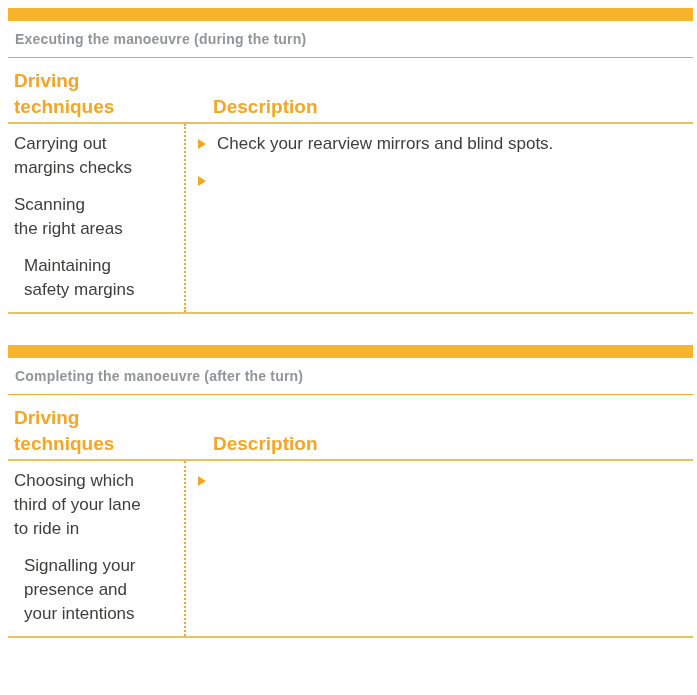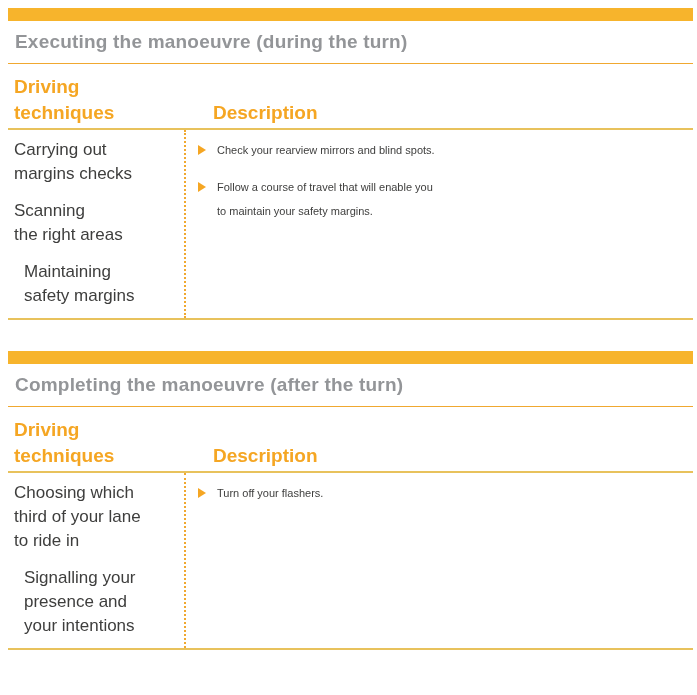--- a/index.html
+++ b/index.html
@@ -14,21 +14,21 @@
 
   .section { width: 685px; }
   .section + .section { margin-top: 31px; }
 
   .top-bar {
     height: 13px;
     background: #F7B42C;
   }
 
   .section-title {
-    font-size: 19px;
+    font-size: 14px;
     font-weight: bold;
     color: #939598;
     padding: 10px 0 10px 7px;
     border-bottom: 1px solid #F0A830;
     letter-spacing: 0.2px;
   }
 
   .header-row {
     display: grid;
     grid-template-columns: 205px 1fr;
@@ -74,21 +74,21 @@
   .desc-item:last-child { margin-bottom: 0; }
   .bullet {
     flex: 0 0 auto;
     width: 0; height: 0;
     border-left: 8px solid #F5A623;
     border-top: 5px solid transparent;
     border-bottom: 5px solid transparent;
     margin: 7px 11px 0 0;
   }
   .desc-text {
-    font-size: 11px;
+    font-size: 17px;
     line-height: 24px;
     color: #3E3E3D;
     white-space: pre-line;
   }
 </style>
 </head>
 <body>
 
 <div class="sheet">
 
@@ -115,22 +115,20 @@
       <div class="desc-col">
 
           <div class="desc-item">
             <span class="bullet"></span>
             <span class="desc-text">Check your rearview mirrors and blind spots.</span>
           </div>
 
 
           <div class="desc-item">
             <span class="bullet"></span>
-            <span class="desc-text">Follow a course of travel that will enable you
-to maintain your safety margins.</span>
           </div>
         </div>
     </div>
   </div>
 
   <div class="section">
     <div class="top-bar"></div>
     <div class="section-title">Completing the manoeuvre (after the turn)</div>
     <div class="header-row">
       <div class="col-header left">Driving
@@ -147,19 +145,18 @@
 
           <div class="tech-item">Signalling your
 presence and
 your intentions</div>
         </div>
       <div class="desc-col">
 
 
           <div class="desc-item">
             <span class="bullet"></span>
-            <span class="desc-text">Turn off your flashers.</span>
           </div>
         </div>
     </div>
   </div>
 
 </div>
 
 </body></html>

